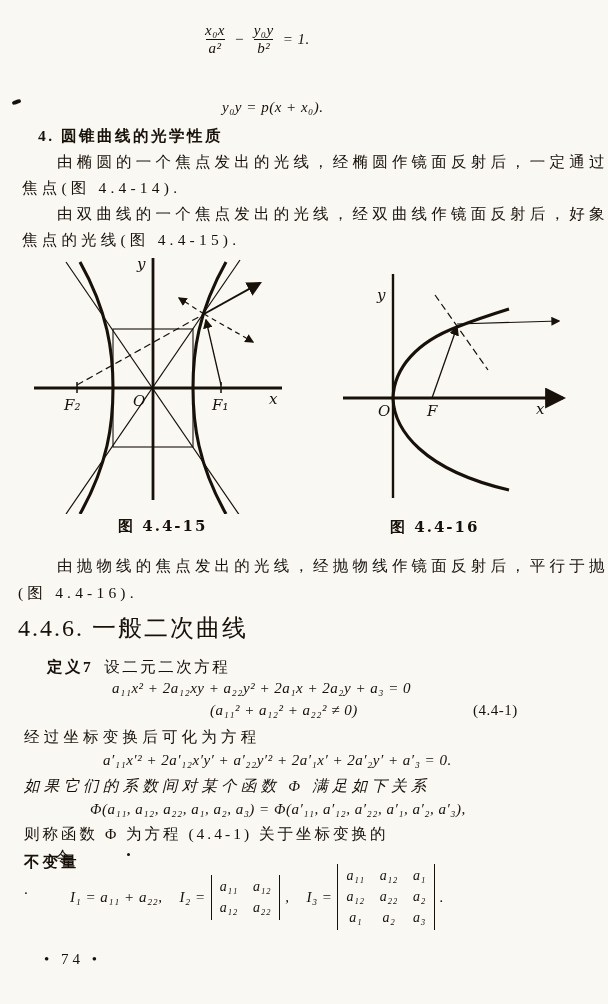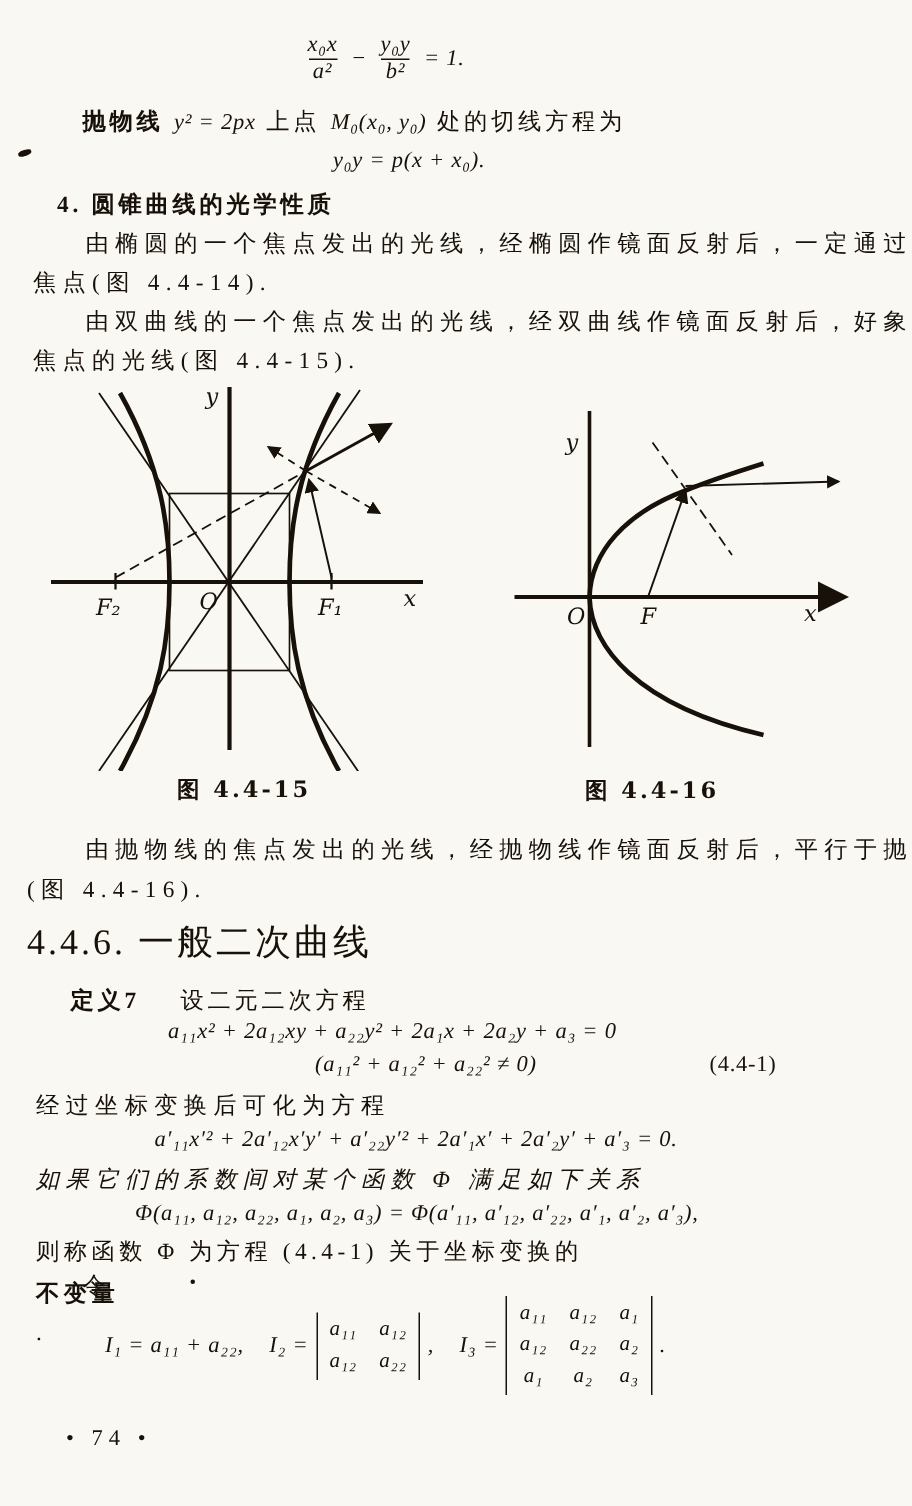--- a/index.html
+++ b/index.html
@@ -49,27 +49,20 @@
       <span class="den math">a²</span>
     </span>
     <span class="math">−</span>
     <span class="frac">
       <span class="num math">y₀y</span>
       <span class="den math">b²</span>
     </span>
     <span class="math">= 1.</span>
   </div>
 
-  <div class="abs runline" style="left:55px; top:71px;">
-    <span class="cjk-tight b">抛物线</span>
-    <span class="math">y² = 2px</span>
-    <span class="cjk-tight">上点</span>
-    <span class="math">M₀(x₀, y₀)</span>
-    <span class="cjk-tight">处的切线方程为</span>
-  </div>
 
   <div class="abs artifact" style="left:12px; top:100px; width:9px; height:4px; border-radius:40%; transform:rotate(-18deg);"></div>
 
   <div class="abs math" style="left:222px; top:99px;">y₀y = p(x + x₀).</div>
 
   <div class="abs cjk-tight b" style="left:38px; top:126px;">4. 圆锥曲线的光学性质</div>
 
   <div class="abs cjk" style="left:57px; top:152px;">由椭圆的一个焦点发出的光线，经椭圆作镜面反射后，一定通过它的另一个</div>
   <div class="abs cjk" style="left:22px; top:178px;">焦点(图 4.4-14).</div>
 
@@ -125,21 +118,21 @@
   <div class="abs cap" style="left:118px; top:517px;">图  4.4-15</div>
   <div class="abs cap" style="left:390px; top:518px;">图  4.4-16</div>
 
   <div class="abs cjk" style="left:57px; top:556px;">由抛物线的焦点发出的光线，经抛物线作镜面反射后，平行于抛物线的轴</div>
   <div class="abs cjk" style="left:18px; top:583px;">(图 4.4-16).</div>
 
   <div class="abs sec-head" style="left:18px; top:612px;">4.4.6. 一般二次曲线</div>
 
   <div class="abs runline" style="left:47px; top:657px;">
     <span class="defhead b">定义7</span>
-    <span class="defhead" style="margin-left:20px;">设二元二次方程</span>
+    <span class="defhead" style="margin-left:4px;">设二元二次方程</span>
   </div>
 
   <div class="abs math" style="left:112px; top:680px;">a₁₁x² + 2a₁₂xy + a₂₂y² + 2a₁x + 2a₂y + a₃ = 0</div>
   <div class="abs math" style="left:210px; top:702px;text-align:right;">(a₁₁² + a₁₂² + a₂₂² ≠ 0)</div>
   <div class="abs math" style="left:473px; top:702px; font-style:normal;">(4.4-1)</div>
 
   <div class="abs cjk" style="left:24px; top:727px;">经过坐标变换后可化为方程</div>
   <div class="abs math" style="left:103px; top:752px;">a′₁₁x′² + 2a′₁₂x′y′ + a′₂₂y′² + 2a′₁x′ + 2a′₂y′ + a′₃ = 0.</div>
   <div class="abs cjk" style="left:24px; top:776px;font-style:italic;">如果它们的系数间对某个函数 Φ 满足如下关系</div>
   <div class="abs math" style="left:90px; top:801px;">Φ(a₁₁, a₁₂, a₂₂, a₁, a₂, a₃) = Φ(a′₁₁, a′₁₂, a′₂₂, a′₁, a′₂, a′₃),</div>

